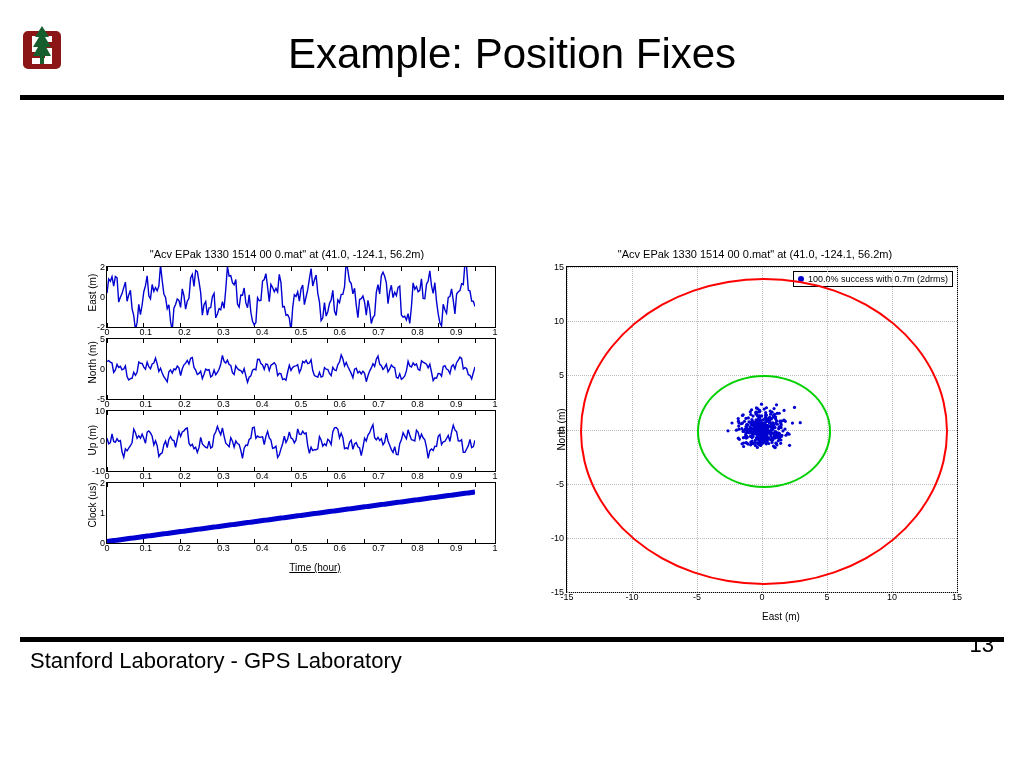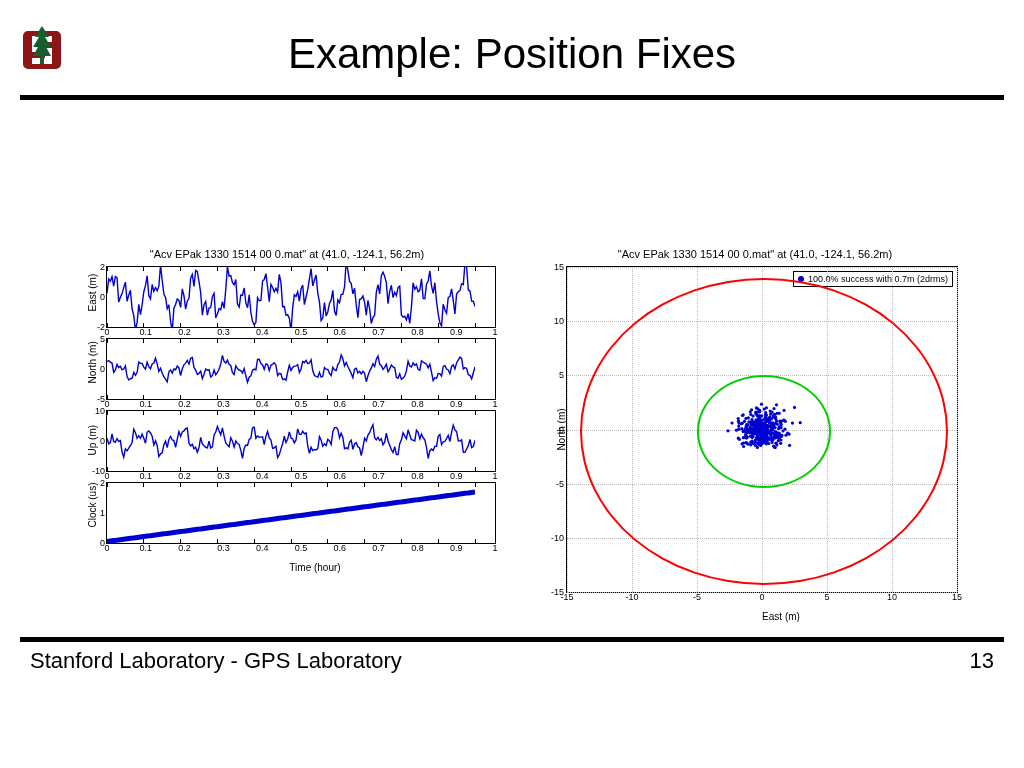--- a/index.html
+++ b/index.html
@@ -15,39 +15,39 @@
   .fig-right { width:430px; }
   .fig-title { font-size:11px; text-align:center; margin-bottom:6px; }
   .subplots { display:flex; flex-direction:column; gap:10px; }
   .sp-row { display:flex; align-items:center; }
   .sp-ylabel { width:28px; font-size:10px; transform:rotate(-90deg); white-space:nowrap; text-align:center; }
   .sp-plot { position:relative; border:1px solid #000; background:#fff; flex:1; height:60px; }
   .sp-ticks-y { position:absolute; right:100%; top:0; bottom:0; width:22px; font-size:9px; }
   .sp-ticks-x { position:absolute; left:0; right:0; top:100%; height:14px; font-size:9px; }
   .sp-ticks-y span { position:absolute; right:2px; transform:translateY(-50%); }
   .sp-ticks-x span { position:absolute; transform:translateX(-50%); }
-  .xlabel-left { font-size:10px; text-align:center; width:100%; margin-top:18px; padding-left:28px; }
+  .xlabel-left { font-size:10px; text-align:center; width:100%; margin-top:18px; padding-left:28px;text-decoration:underline; }
   .scatter-wrap { display:flex; }
   .scatter-ylabel { width:26px; font-size:10px; display:flex; align-items:center; }
   .scatter-ylabel span { transform:rotate(-90deg); white-space:nowrap; }
   .scatter-plot { position:relative; width:390px; height:325px; border:1px solid #000; background:#fff; }
   .scatter-ticks-y { position:absolute; right:100%; top:0; bottom:0; width:24px; font-size:9px; }
   .scatter-ticks-y span { position:absolute; right:3px; transform:translateY(-50%); }
   .scatter-ticks-x { position:absolute; left:0; right:0; top:100%; height:14px; font-size:9px; }
   .scatter-ticks-x span { position:absolute; transform:translateX(-50%); }
   .xlabel-right { font-size:10px; text-align:center; width:100%; margin-top:18px; padding-left:26px; }
   .grid-line-v { position:absolute; top:0; bottom:0; width:0; border-left:1px dotted #bbb; }
   .grid-line-h { position:absolute; left:0; right:0; height:0; border-top:1px dotted #bbb; }
   .circle-red { position:absolute; border:2px solid #ff0000; border-radius:50%; }
   .circle-green { position:absolute; border:2px solid #00d000; border-radius:50%; }
   .legend-box { position:absolute; right:4px; top:4px; background:#fff; border:1px solid #000; padding:2px 4px; font-size:9px; display:flex; align-items:center; gap:4px; }
   .legend-dot { width:6px; height:6px; background:#0000d0; border-radius:50%; }
   .rule-bot { position:absolute; left:20px; right:20px; bottom:46px; height:5px; background:#000; }
   .footer-left { position:absolute; left:30px; bottom:14px; font-size:22px; }
-  .footer-right { position:absolute; right:30px; bottom:14px; font-size:22px; }
+  .footer-right { position:absolute; right:30px; bottom:30px; font-size:22px; }
   polyline { stroke:#0000d0; stroke-width:1.4; fill:none; }
   .clock-line { stroke:#0000d0; stroke-width:5; }
   .tickmark { position:absolute; background:#000; }
 </style>
 </head>
 <body>
 <div class="slide">
 
 <svg class="logo" viewBox="0 0 48 64">
   <rect x="4" y="12" width="40" height="40" rx="6" fill="#8C1515"></rect>

